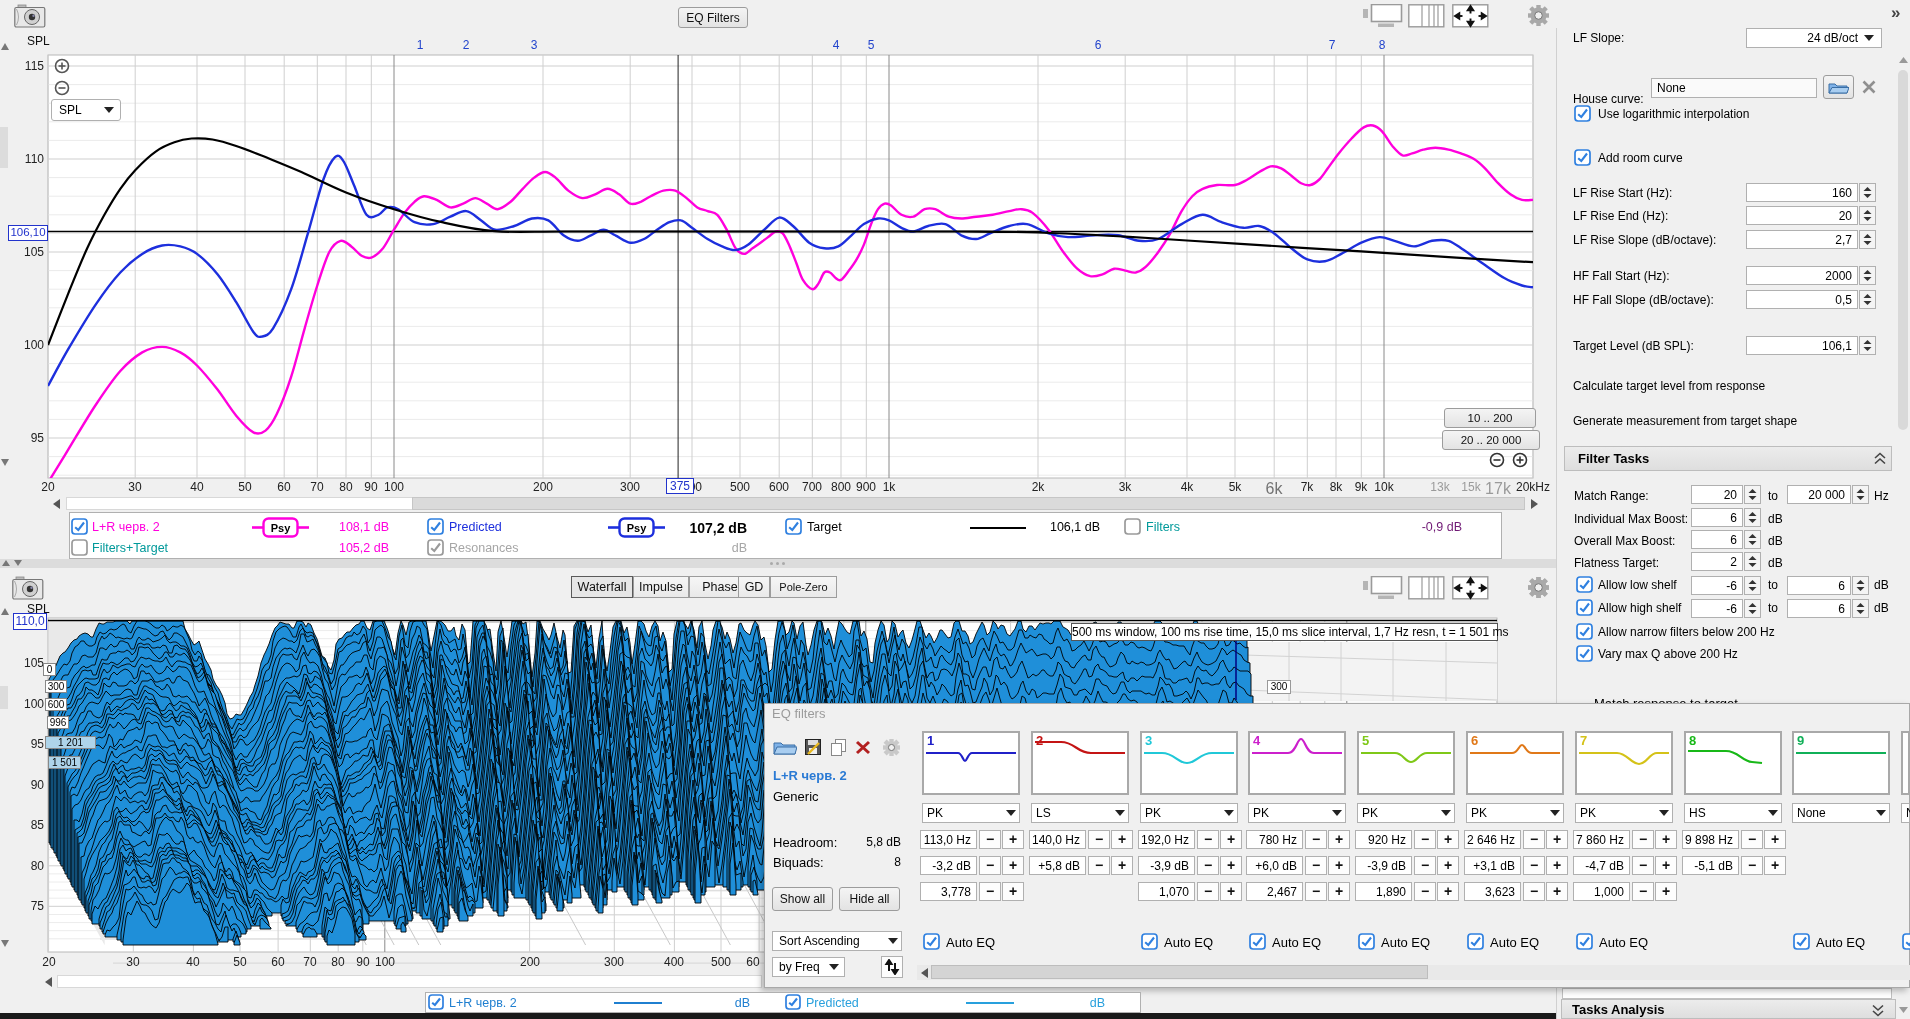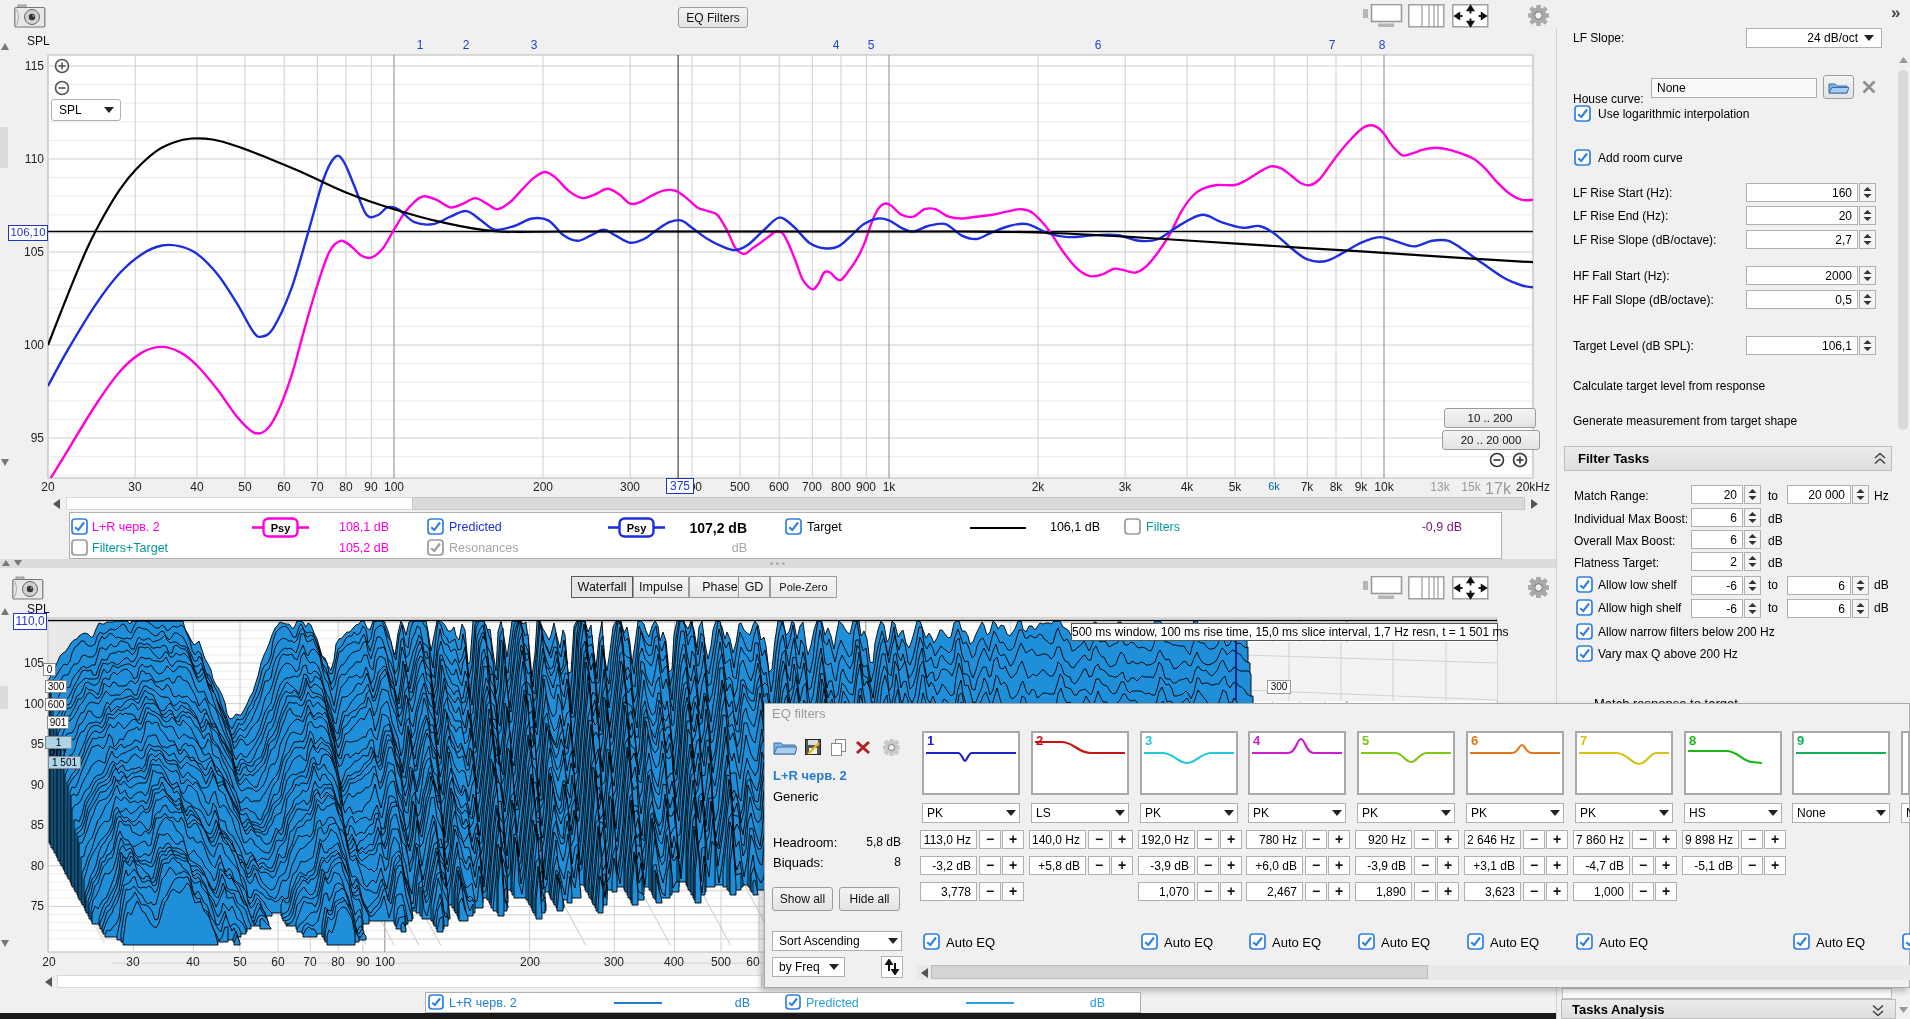--- a/index.html
+++ b/index.html
@@ -142,21 +142,21 @@
 <div style="position:absolute;left:720px;top:480px;width:40px;text-align:center;font-size:12px;color:#222">500</div>
 <div style="position:absolute;left:759px;top:480px;width:40px;text-align:center;font-size:12px;color:#222">600</div>
 <div style="position:absolute;left:792px;top:480px;width:40px;text-align:center;font-size:12px;color:#222">700</div>
 <div style="position:absolute;left:821px;top:480px;width:40px;text-align:center;font-size:12px;color:#222">800</div>
 <div style="position:absolute;left:846px;top:480px;width:40px;text-align:center;font-size:12px;color:#222">900</div>
 <div style="position:absolute;left:869px;top:480px;width:40px;text-align:center;font-size:12px;color:#222">1k</div>
 <div style="position:absolute;left:1018px;top:480px;width:40px;text-align:center;font-size:12px;color:#222">2k</div>
 <div style="position:absolute;left:1105px;top:480px;width:40px;text-align:center;font-size:12px;color:#222">3k</div>
 <div style="position:absolute;left:1167px;top:480px;width:40px;text-align:center;font-size:12px;color:#222">4k</div>
 <div style="position:absolute;left:1215px;top:480px;width:40px;text-align:center;font-size:12px;color:#222">5k</div>
-<div style="position:absolute;left:1254px;top:480px;width:40px;text-align:center;font-size:11px;color:#0369a1">6k</div>
+<div style="position:absolute;left:1254px;top:480px;width:40px;text-align:center;font-size:16px;color:#737373">6k</div>
 <div style="position:absolute;left:1287px;top:480px;width:40px;text-align:center;font-size:12px;color:#222">7k</div>
 <div style="position:absolute;left:1316px;top:480px;width:40px;text-align:center;font-size:12px;color:#222">8k</div>
 <div style="position:absolute;left:1341px;top:480px;width:40px;text-align:center;font-size:12px;color:#222">9k</div>
 <div style="position:absolute;left:1364px;top:480px;width:40px;text-align:center;font-size:12px;color:#222">10k</div>
 <div style="position:absolute;left:1420px;top:480px;width:40px;text-align:center;font-size:12px;color:#9a9a9a">13k</div>
 <div style="position:absolute;left:1451px;top:480px;width:40px;text-align:center;font-size:12px;color:#9a9a9a">15k</div>
 <div style="position:absolute;left:1478px;top:480px;width:40px;text-align:center;font-size:16px;color:#9a9a9a">17k</div>
 <div style="position:absolute;left:1503px;top:480px;width:60px;text-align:center;font-size:12px;color:#222">20kHz</div>
 <div style="position:absolute;left:672px;top:480px;width:40px;text-align:center;font-size:12px;color:#222">400</div>
 <div style="position:absolute;left:666px;top:478px;width:28px;height:16px;background:#fff;border:1.5px solid #2233cc;box-sizing:border-box;font-size:12px;color:#2233cc;text-align:center;z-index:3">375</div>
@@ -630,22 +630,22 @@
 <div style="position:absolute;left:343px;top:955px;width:40px;text-align:center;font-size:12px;color:#222">90</div>
 <div style="position:absolute;left:365px;top:955px;width:40px;text-align:center;font-size:12px;color:#222">100</div>
 <div style="position:absolute;left:510px;top:955px;width:40px;text-align:center;font-size:12px;color:#222">200</div>
 <div style="position:absolute;left:594px;top:955px;width:40px;text-align:center;font-size:12px;color:#222">300</div>
 <div style="position:absolute;left:654px;top:955px;width:40px;text-align:center;font-size:12px;color:#222">400</div>
 <div style="position:absolute;left:701px;top:955px;width:40px;text-align:center;font-size:12px;color:#222">500</div>
 <div style="position:absolute;left:739px;top:955px;width:28px;text-align:center;font-size:12px;color:#222;overflow:hidden">60</div>
 <div style="position:absolute;left:43px;top:663px;width:13px;height:13px;background:#fff;border:1px solid #888;box-sizing:border-box;font-size:10px;color:#000;text-align:center;line-height:11px">0</div>
 <div style="position:absolute;left:45px;top:680px;width:22px;height:13px;background:#fff;border:1px solid #888;box-sizing:border-box;font-size:10px;color:#000;text-align:center;line-height:11px">300</div>
 <div style="position:absolute;left:45px;top:698px;width:22px;height:13px;background:#fff;border:1px solid #888;box-sizing:border-box;font-size:10px;color:#000;text-align:center;line-height:11px">600</div>
-<div style="position:absolute;left:47px;top:716px;width:22px;height:13px;background:#fff;border:1px solid #888;box-sizing:border-box;font-size:10px;color:#000;text-align:center;line-height:11px">901</div>
-<div style="position:absolute;left:45px;top:736px;width:27px;height:13px;background:#aed4ea;border:1px solid #888;box-sizing:border-box;font-size:10px;color:#000;text-align:center;line-height:11px">1 201</div>
+<div style="position:absolute;left:47px;top:716px;width:22px;height:13px;background:#fff;border:1px solid #888;box-sizing:border-box;font-size:10px;color:#000;text-align:center;line-height:11px">996</div>
+<div style="position:absolute;left:45px;top:736px;width:51px;height:13px;background:#aed4ea;border:1px solid #888;box-sizing:border-box;font-size:10px;color:#000;text-align:center;line-height:11px">1 201</div>
 <div style="position:absolute;left:48px;top:756px;width:33px;height:13px;background:#aed4ea;border:1px solid #888;box-sizing:border-box;font-size:10px;color:#000;text-align:center;line-height:11px">1 501</div>
 <div style="position:absolute;left:1071px;top:623px;width:427px;height:18px;background:#fff;border:1px solid #555;box-sizing:border-box;font-size:12px;color:#000;text-align:center;line-height:16px;white-space:nowrap">500 ms window, 100 ms rise time, 15,0 ms slice interval, 1,7 Hz resn, t = 1 501 ms</div>
 <div style="position:absolute;left:1267px;top:680px;width:24px;height:14px;background:#fff;border:1px solid #999;box-sizing:border-box;font-size:10px;color:#000;text-align:center;line-height:12px">300</div>
 <svg style="position:absolute;left:2px;top:561px" width="8" height="7"></svg>
 <div style="position:absolute;left:0px;top:686px;width:8px;height:23px;background:#dcdcdc"></div>
 <svg style="position:absolute;left:1px;top:608px" width="8" height="8">
     <polygon points="4,0 0,7 8,7" fill="#777"></polygon>
   </svg>
 <svg style="position:absolute;left:1px;top:940px" width="8" height="8">
     <polygon points="4,7 0,0 8,0" fill="#777"></polygon>

